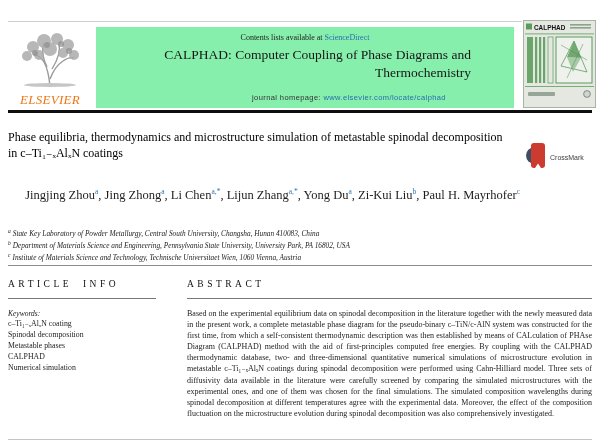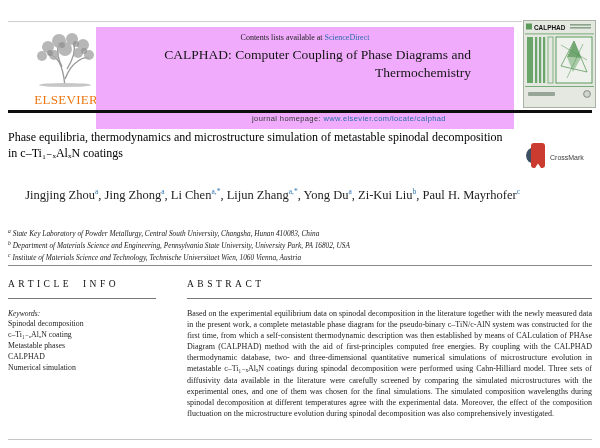--- a/index.html
+++ b/index.html
@@ -5,26 +5,26 @@
   html,body{margin:0;padding:0;background:#fff;}
   #page{position:relative;width:600px;height:448px;background:#ffffff;overflow:hidden;
         font-family:"Liberation Serif","DejaVu Serif",serif;color:#1c1c1c;}
 
   .citation{position:absolute;top:3px;left:0;width:600px;text-align:center;
             font-size:7.5px;color:#2c7889;letter-spacing:0.2px;}
 
   .top-rule{position:absolute;top:21px;left:8px;width:514px;height:1px;background:#cfcfcf;}
 
   
-  .elsevier{position:absolute;left:14px;top:29px;width:84px;text-align:right;}
+  .elsevier{position:absolute;left:8px;top:29px;width:84px;text-align:center;font-style:italic;}
   .elsevier .wordmark{display:block;margin-top:1px;font-size:13px;font-weight:500;
                       color:#ee7611;letter-spacing:0.3px;}
 
   
-  .banner{position:absolute;left:96px;top:27px;width:418px;height:102px;background:#f0abfc;}
+  .banner{position:absolute;left:96px;top:27px;width:418px;height:81px;background:#86efac;}
   .contents-line{position:absolute;top:6px;left:0;width:100%;text-align:center;font-size:8px;color:#222;}
   .link{color:#2b6cb0;text-decoration:none;cursor:pointer;}
   .journal-title{position:absolute;top:19px;left:0;right:0;margin:0 auto;max-width:332px;
                  text-align:right;font-size:13.5px;line-height:1.3;color:#161616;}
   .homepage-line{position:absolute;bottom:6px;left:0;width:100%;text-align:center;
                  font-family:"Liberation Sans","DejaVu Sans",sans-serif;font-size:7.5px;
                  letter-spacing:0.4px;color:#333;margin-left:44px;}
 
   
   .cover{position:absolute;left:523px;top:20px;width:73px;height:88px;cursor:pointer;}
@@ -162,22 +162,22 @@
       <div><sup>c</sup><span>Institute of Materials Science and Technology, Technische Universitaet Wien, 1060 Vienna, Austria</span></div>
   </div>
 
   <div class="mid-rule"></div>
 
   <div class="info-col">
     <div class="col-heading">ARTICLE INFO</div>
     <div class="info-rule"></div>
     <div class="kw-label">Keywords:</div>
     <div>
-      <div class="kw">Spinodal decomposition</div>
-        <div class="kw">c–Ti₁₋ₓAlₓN coating</div>
+      <div class="kw">c–Ti₁₋ₓAlₓN coating</div>
+        <div class="kw">Spinodal decomposition</div>
         <div class="kw">Metastable phases</div>
         <div class="kw">CALPHAD</div>
         <div class="kw">Numerical simulation</div>
     </div>
   </div>
 
   <div class="abs-col">
     <div class="col-heading">ABSTRACT</div>
     <div class="abs-rule"></div>
     <p class="abs-text">Based on the experimental equilibrium data on spinodal decomposition in the literature together with the newly measured data in the present work, a complete metastable phase diagram for the pseudo-binary c–TiN/c-AlN system was constructed for the first time, from which a self-consistent thermodynamic description was then established by means of CALculation of PHAse Diagram (CALPHAD) method with the aid of first-principles computed free energies. By coupling with the CALPHAD thermodynamic database, two- and three-dimensional quantitative numerical simulations of microstructure evolution in metastable c–Ti₁₋ₓAlₓN coatings during spinodal decomposition were performed using Cahn-Hilliard model. Three sets of diffusivity data available in the literature were carefully screened by comparing the simulated microstructures with the experimental ones, and one of them was chosen for the final simulations. The simulated composition wavelengths during spinodal decomposition at different temperatures agree with the experimental data. Moreover, the effect of the composition fluctuation on the microstructure evolution during spinodal decomposition was also comprehensively investigated.</p>

